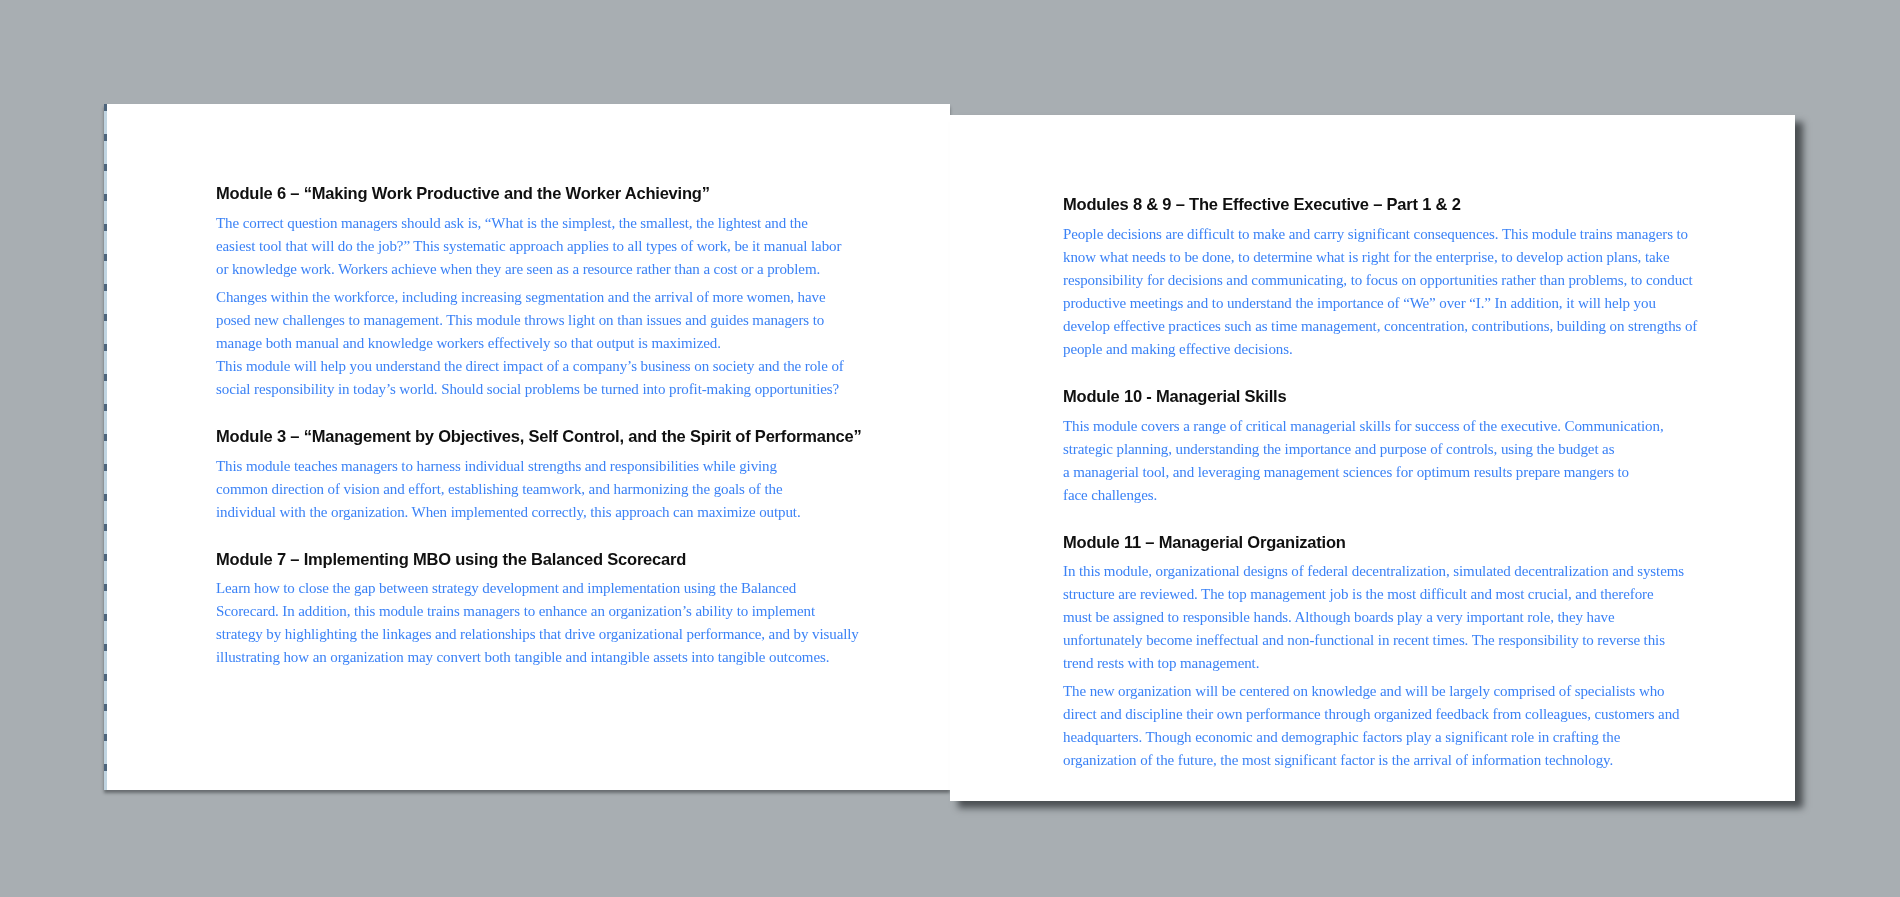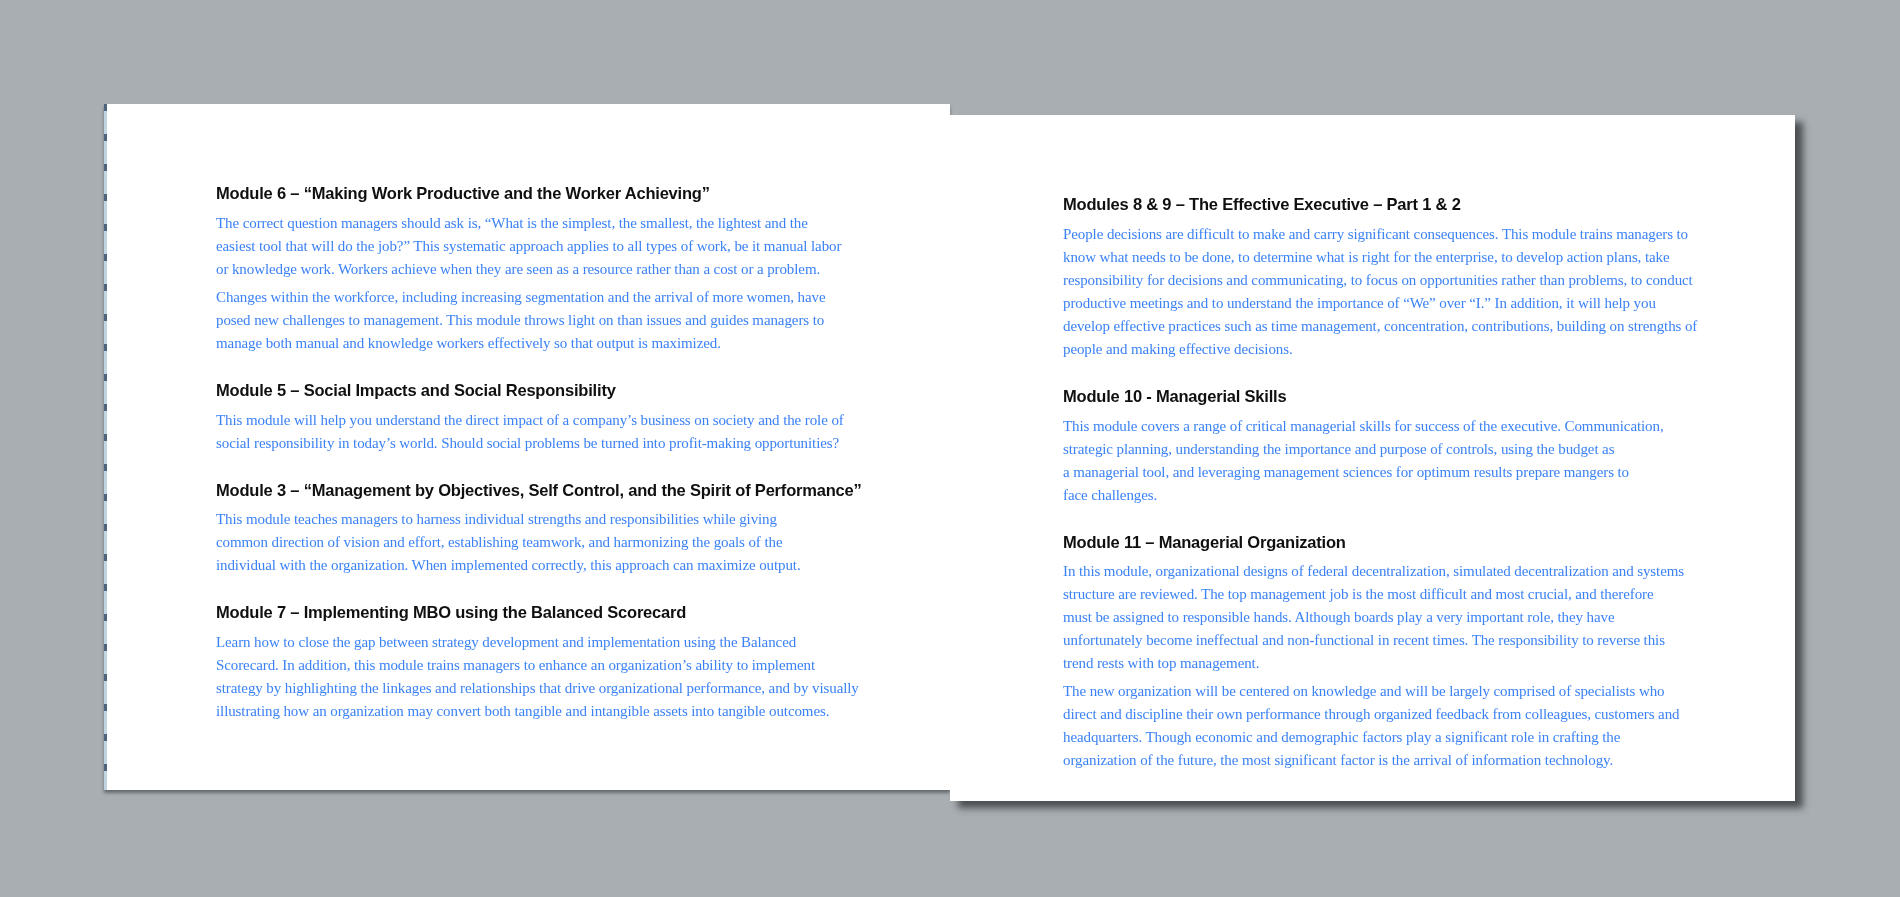--- a/index.html
+++ b/index.html
@@ -84,21 +84,20 @@
         <h2 class="module-title">Module 6 – “Making Work Productive and the Worker Achieving”</h2>
         <p class="para">The correct question managers should ask is, “What is the simplest, the smallest, the lightest and the
 easiest tool that will do the job?” This systematic approach applies to all types of work, be it manual labor
 or knowledge work. Workers achieve when they are seen as a resource rather than a cost or a problem.</p>
         <p class="para">Changes within the workforce, including increasing segmentation and the arrival of more women, have
 posed new challenges to management. This module throws light on than issues and guides managers to
 manage both manual and knowledge workers effectively so that output is maximized.</p>
       </section>
 
       <section class="module">
-        <h2 class="module-title">Module 5 – Social Impacts and Social Responsibility</h2>
         <p class="para">This module will help you understand the direct impact of a company’s business on society and the role of
 social responsibility in today’s world. Should social problems be turned into profit-making opportunities?</p>
       </section>
 
       <section class="module">
         <h2 class="module-title">Module 3 – “Management by Objectives, Self Control, and the Spirit of Performance”</h2>
         <p class="para">This module teaches managers to harness individual strengths and responsibilities while giving
 common direction of vision and effort, establishing teamwork, and harmonizing the goals of the
 individual with the organization. When implemented correctly, this approach can maximize output.</p>
       </section>

